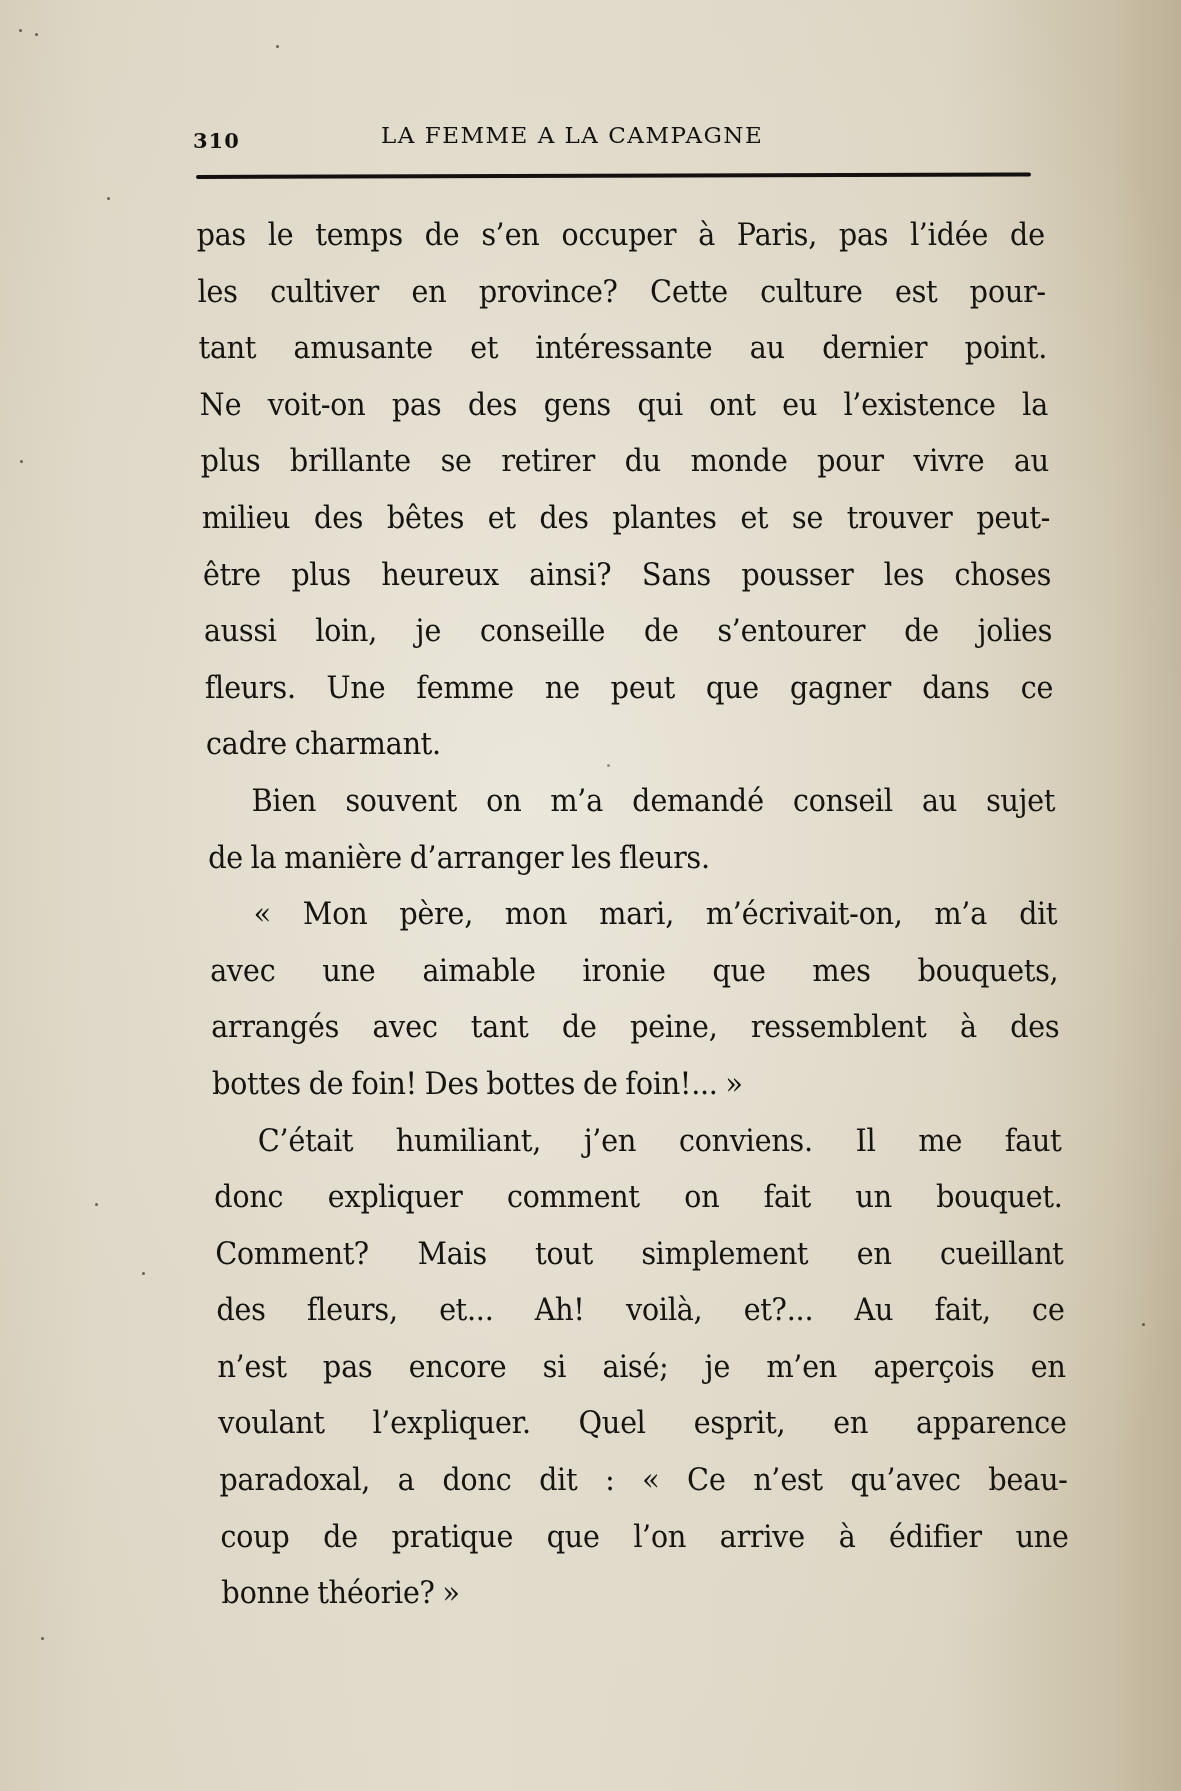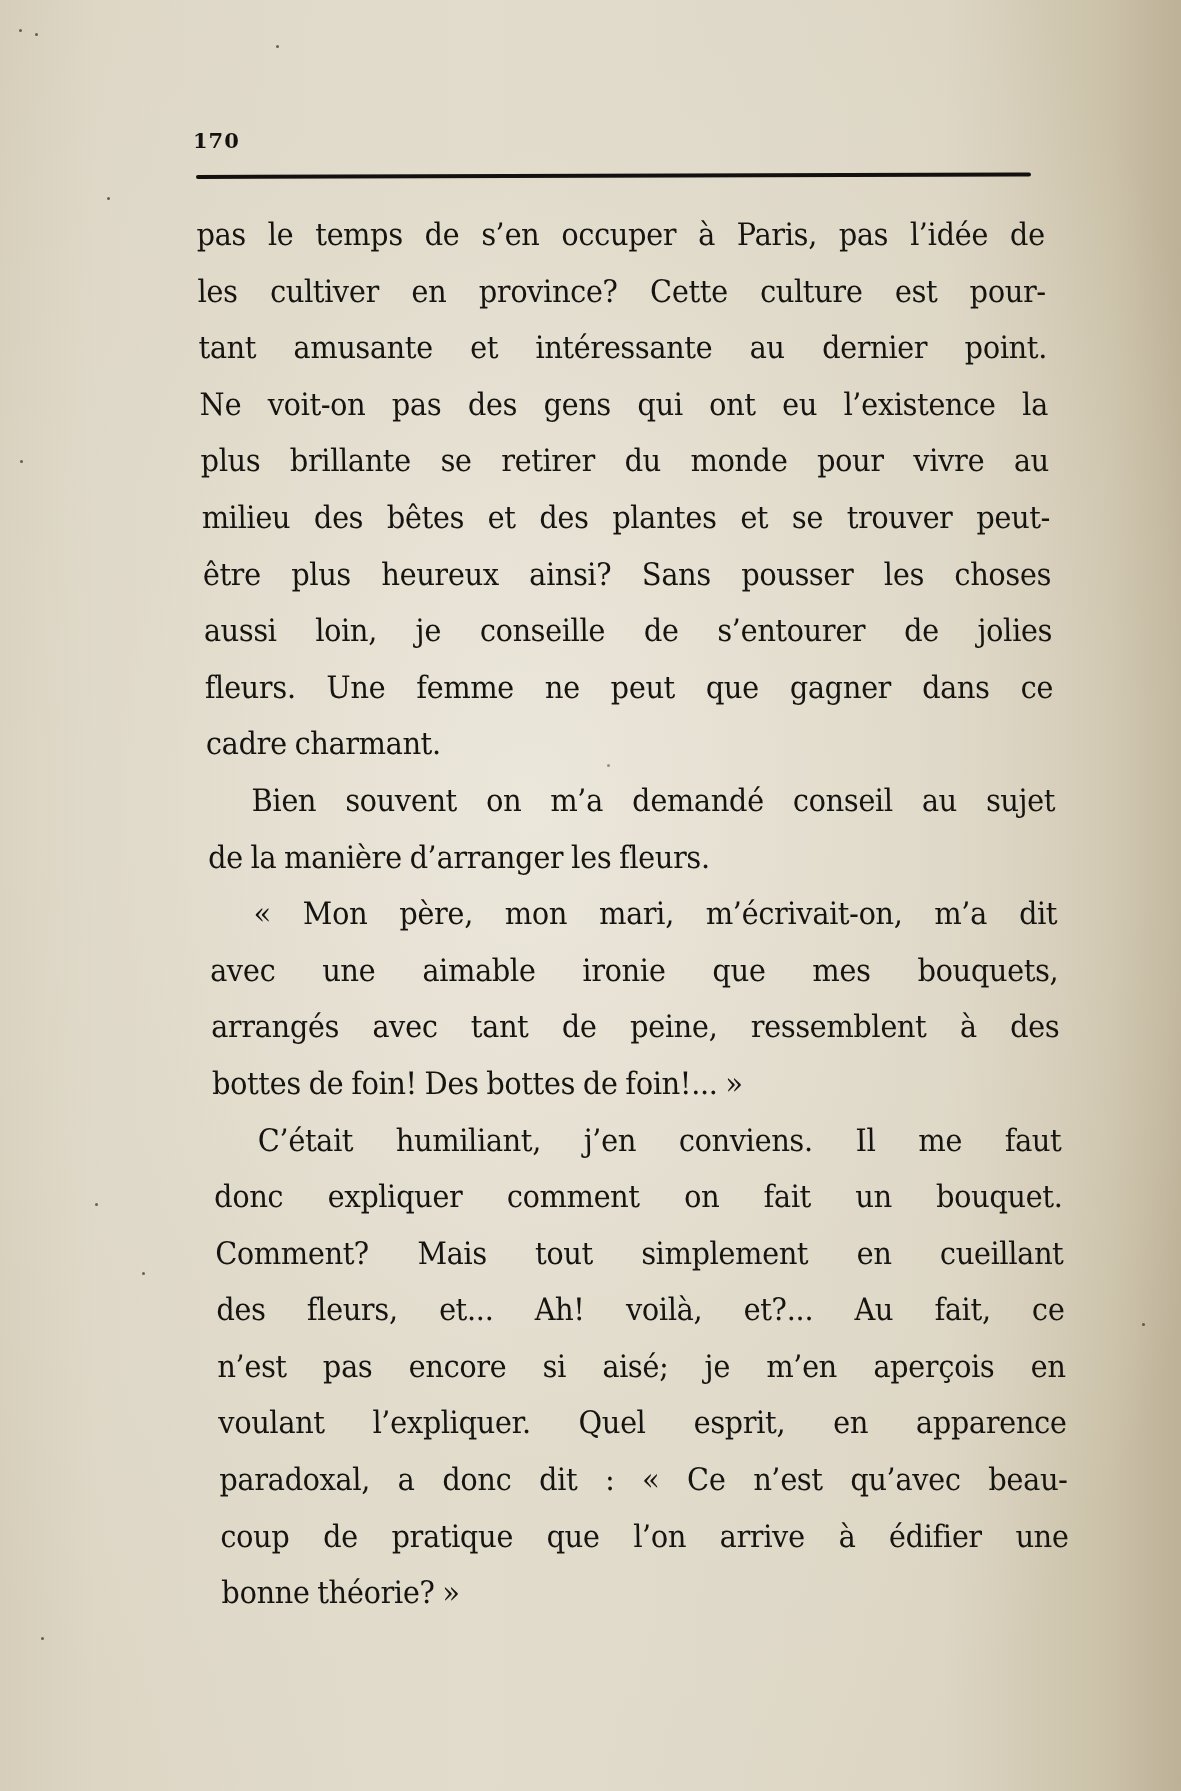--- a/index.html
+++ b/index.html
@@ -109,21 +109,22 @@
   <div class="speck" style="left:276px;top:45px;"></div>
   <div class="speck" style="left:107px;top:197px;"></div>
   <div class="speck" style="left:20px;top:460px;"></div>
   <div class="speck" style="left:95px;top:1203px;"></div>
   <div class="speck" style="left:142px;top:1272px;"></div>
   <div class="speck" style="left:1142px;top:1323px;"></div>
   <div class="speck" style="left:41px;top:1637px;"></div>
   <div class="speck" style="left:607px;top:764px;opacity:0.5;"></div>
 
   <div class="header">
-    <span class="page-number">170</span>
+    <span class="page-number">310</span>
+    <span class="running-title">LA FEMME A LA CAMPAGNE</span>
   </div>
 
   <div class="rule"></div>
 
   <div class="text-block">
     <div>
       <div class="line-wrap">
           <span class="line">pas le temps de s’en occuper à Paris, pas l’idée de</span>
         </div>
       <div class="line-wrap">

